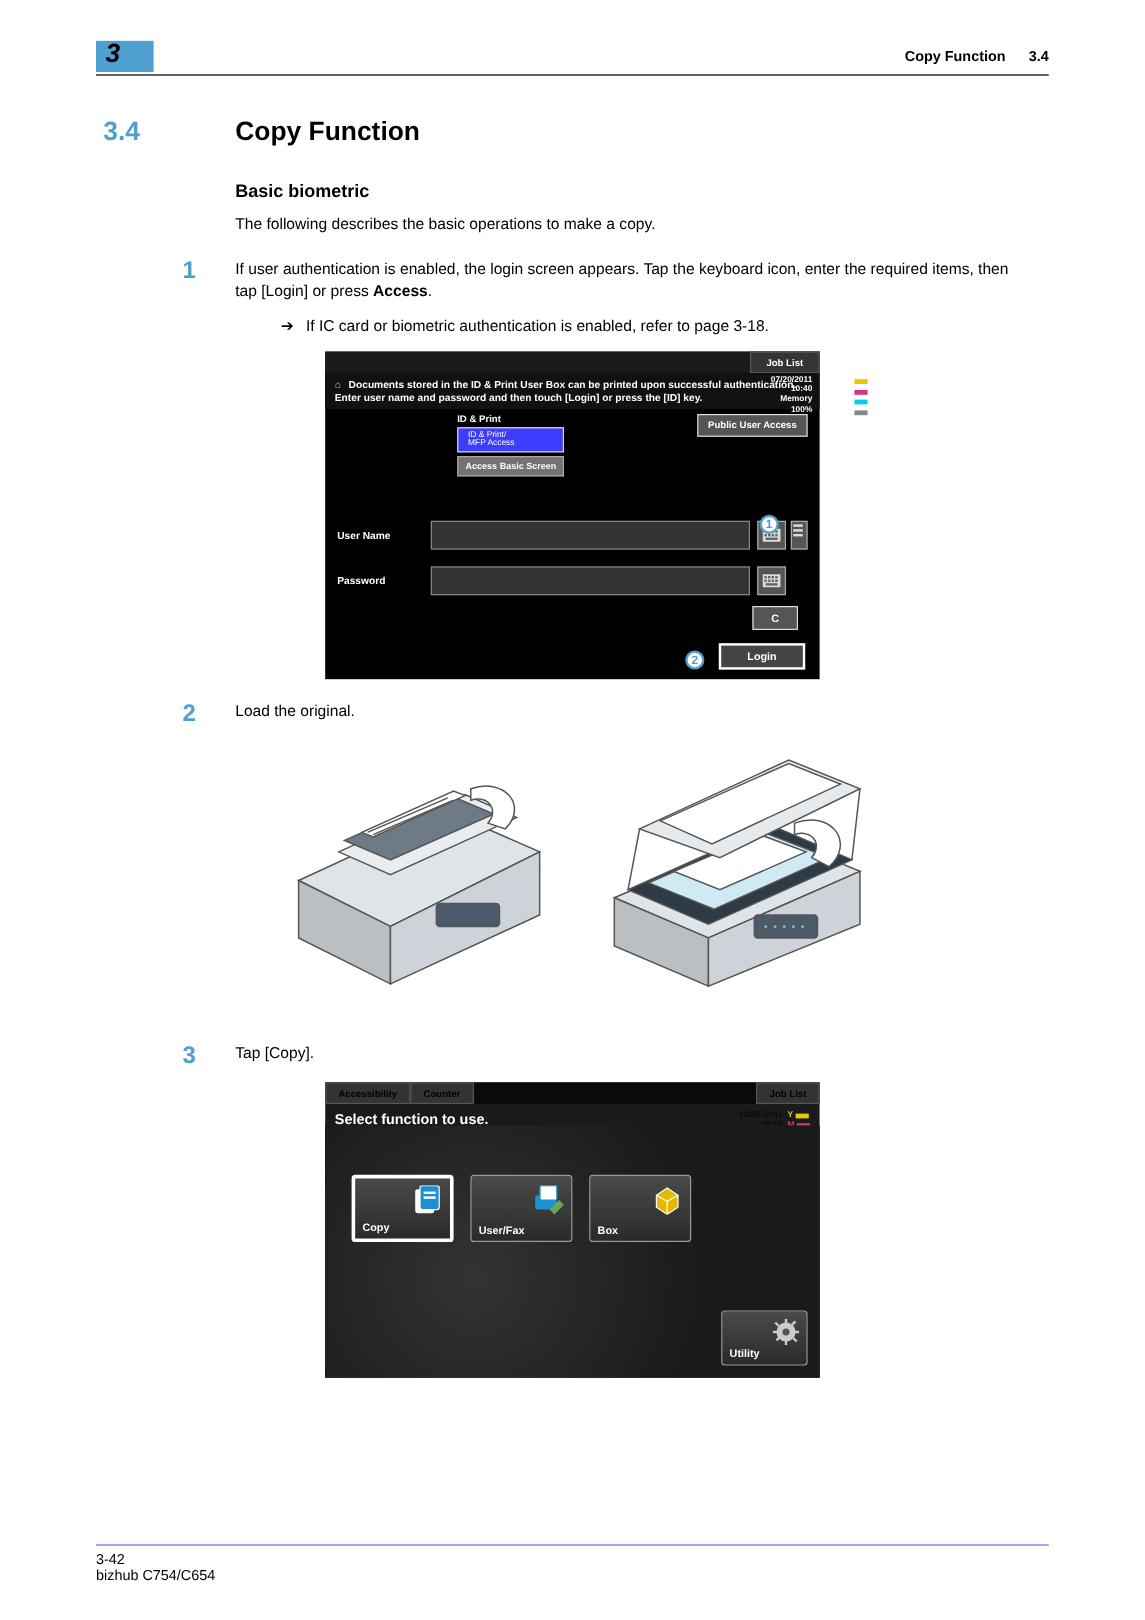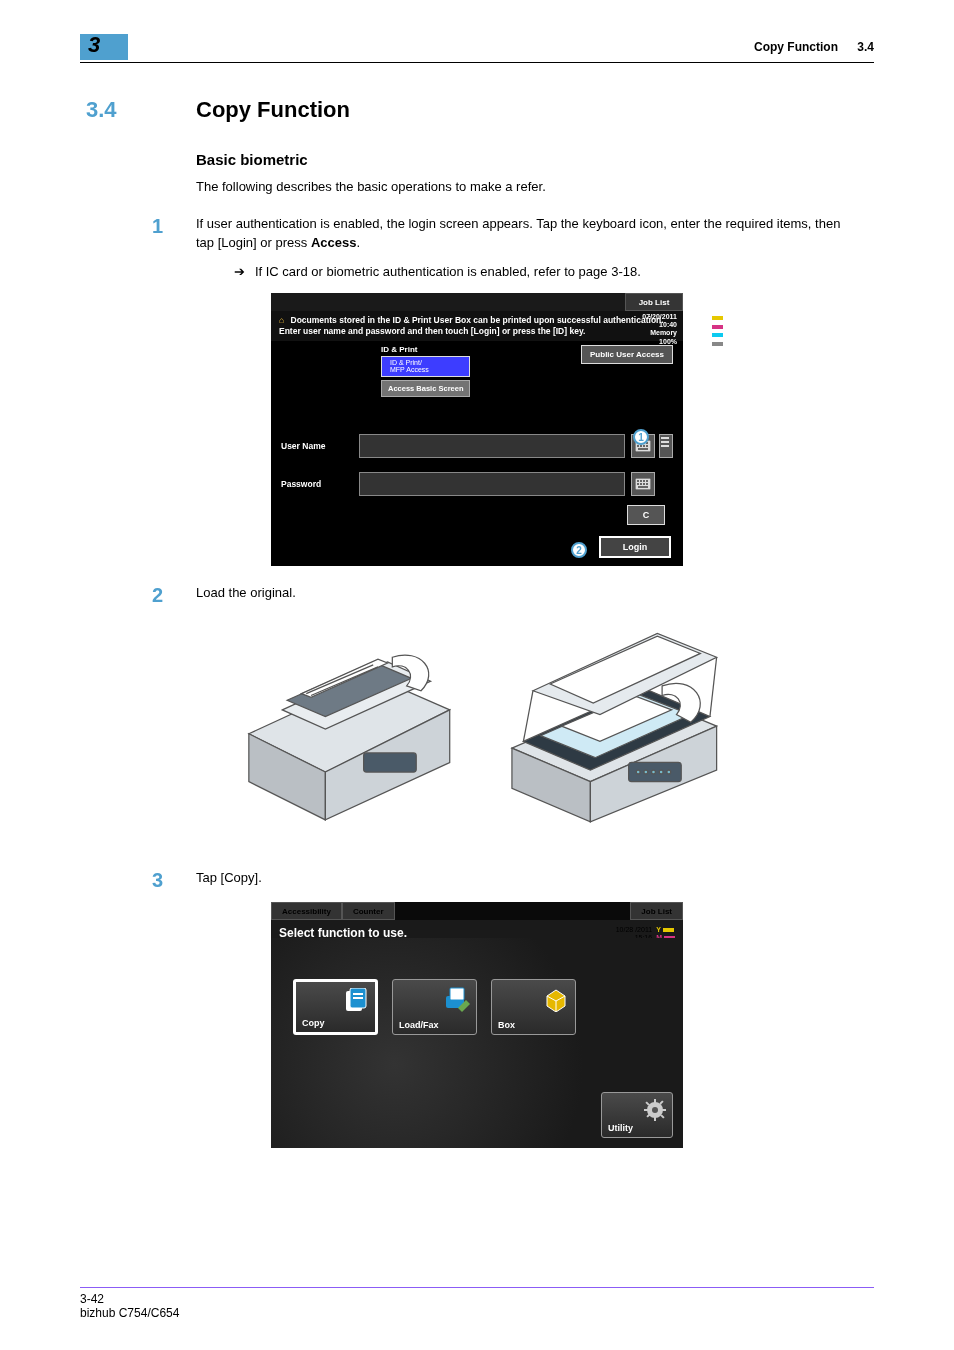--- a/index.html
+++ b/index.html
@@ -93,21 +93,21 @@
     </div>
   </div>
 
   <div class="h1">
     <div class="num">3.4</div>
     <div class="title">Copy Function</div>
   </div>
 
   <div class="content-col">
     <div class="h2">Basic biometric</div>
-    <div class="para">The following describes the basic operations to make a refer.</div>
+    <div class="para">The following describes the basic operations to make a copy.</div>
   </div>
 
   <div class="step-row">
     <div class="step-num">1</div>
     <div class="step-body">
       <span>If user authentication is enabled, the login screen appears. Tap the keyboard icon, enter the required items, then tap [Login] or press </span><b>Access</b><span>.</span>
     </div>
   </div>
   <div class="arrow-row">
     <span class="arrow">➔</span>
@@ -308,21 +308,21 @@
         <div class="flbl">Copy</div>
       </div>
       <div class="fbtn">
         <div class="ficon">
           <svg viewBox="0 0 26 26">
               <rect x="2" y="10" width="18" height="12" rx="2" fill="#1c90d0"></rect>
               <rect x="6" y="2" width="14" height="12" rx="1" fill="#fff" stroke="#1c90d0"></rect>
               <path d="M14 22 L22 14 L26 18 L18 26 Z" fill="#6aa84f"></path>
             </svg>
         </div>
-        <div class="flbl">Load/Fax</div>
+        <div class="flbl">User/Fax</div>
       </div>
       <div class="fbtn">
         <div class="ficon">
           <svg viewBox="0 0 26 26">
               <path d="M4 10 L13 4 L22 10 L22 20 L13 26 L4 20 Z" fill="#e6b800" stroke="#fff"></path>
               <path d="M4 10 L13 15 L22 10 M13 15 L13 26" stroke="#fff" fill="none"></path>
             </svg>
         </div>
         <div class="flbl">Box</div>
       </div>

